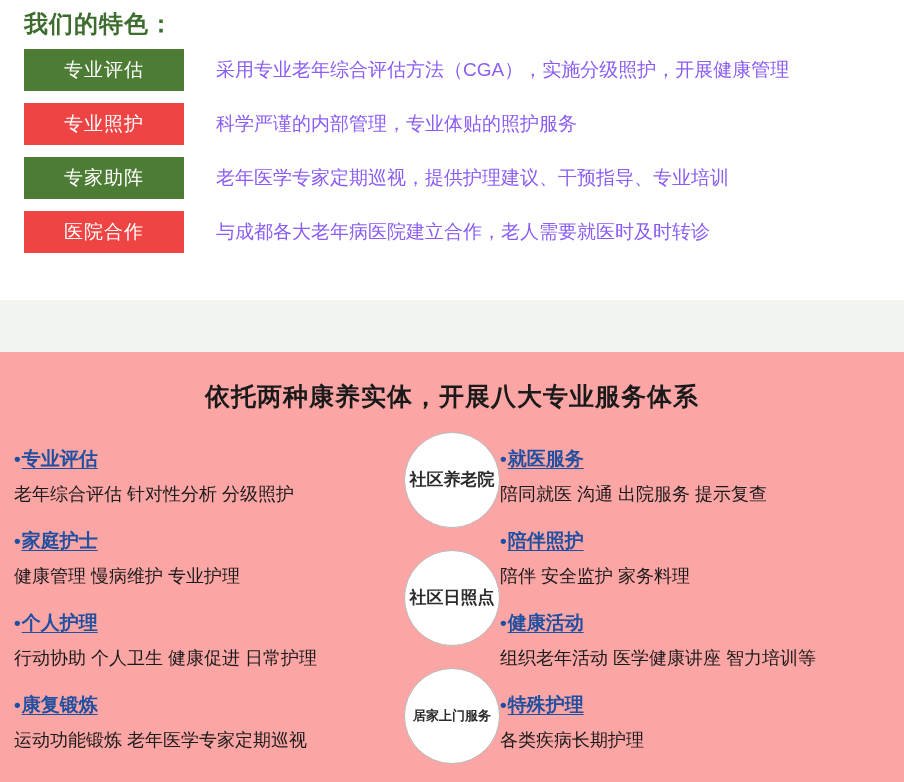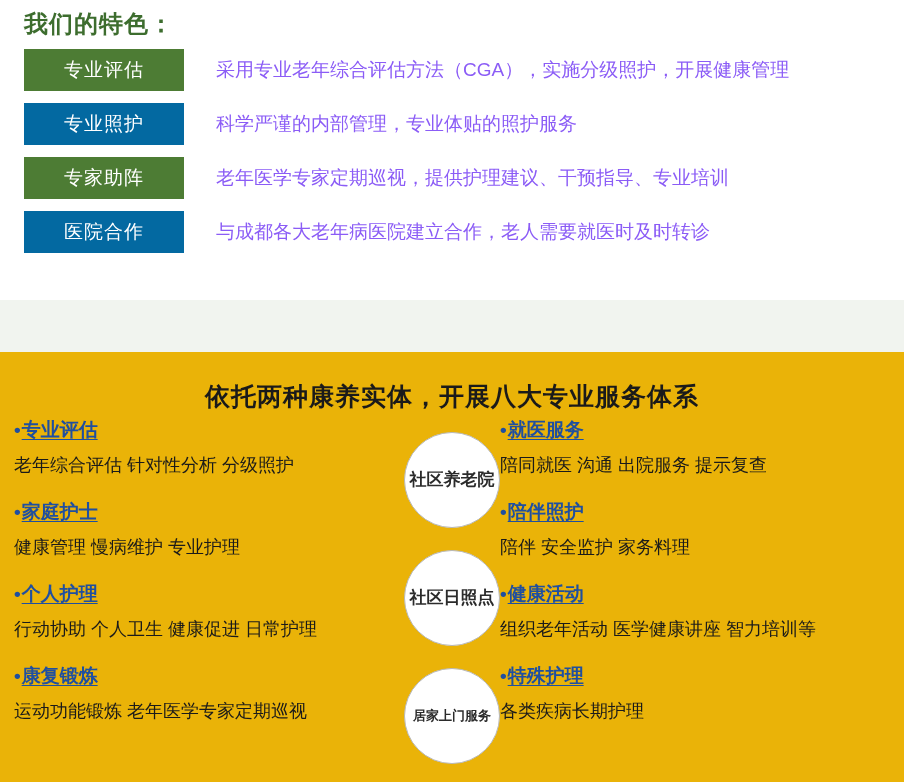--- a/index.html
+++ b/index.html
@@ -49,21 +49,21 @@
     height: 42px;
     display: flex;
     align-items: center;
     justify-content: center;
     color: #ffffff;
     font-size: 19px;
     letter-spacing: 1px;
     flex: none;
   }
   .tag.green { background: #4d7c34; }
-  .tag.blue  { background: #0369a1; }
+  .tag.blue  { background: #ef4444; }
   .feature-text {
     margin-left: 32px;
     font-size: 19px;
     color: #8b5cf6;
     white-space: nowrap;
   }
 
   
   .band {
     position: absolute;
@@ -71,36 +71,36 @@
     width: 904px; height: 52px;
     background: #f1f4ef;
   }
 
   
   .section-two {
     position: absolute;
     left: 0; top: 352px;
     width: 904px;
     height: 430px;
-    background: #eab308;
+    background: #fca5a5;
   }
   .sec2-title {
     position: absolute;
     left: 0; top: 28px;
     width: 904px;
     text-align: center;
     font-size: 25px;
     font-weight: bold;
     color: #1a1a1a;
     letter-spacing: 1px;
   }
 
   .col {
     position: absolute;
-    top: 65px;
+    top: 94px;
     width: 340px;
   }
   .col-left  { left: 14px; }
   .col-right { left: 500px; }
 
   .svc-block { margin-bottom: 22px; }
   .svc-head {
     font-size: 19px;
     font-weight: bold;
     color: #1f4fa0;

